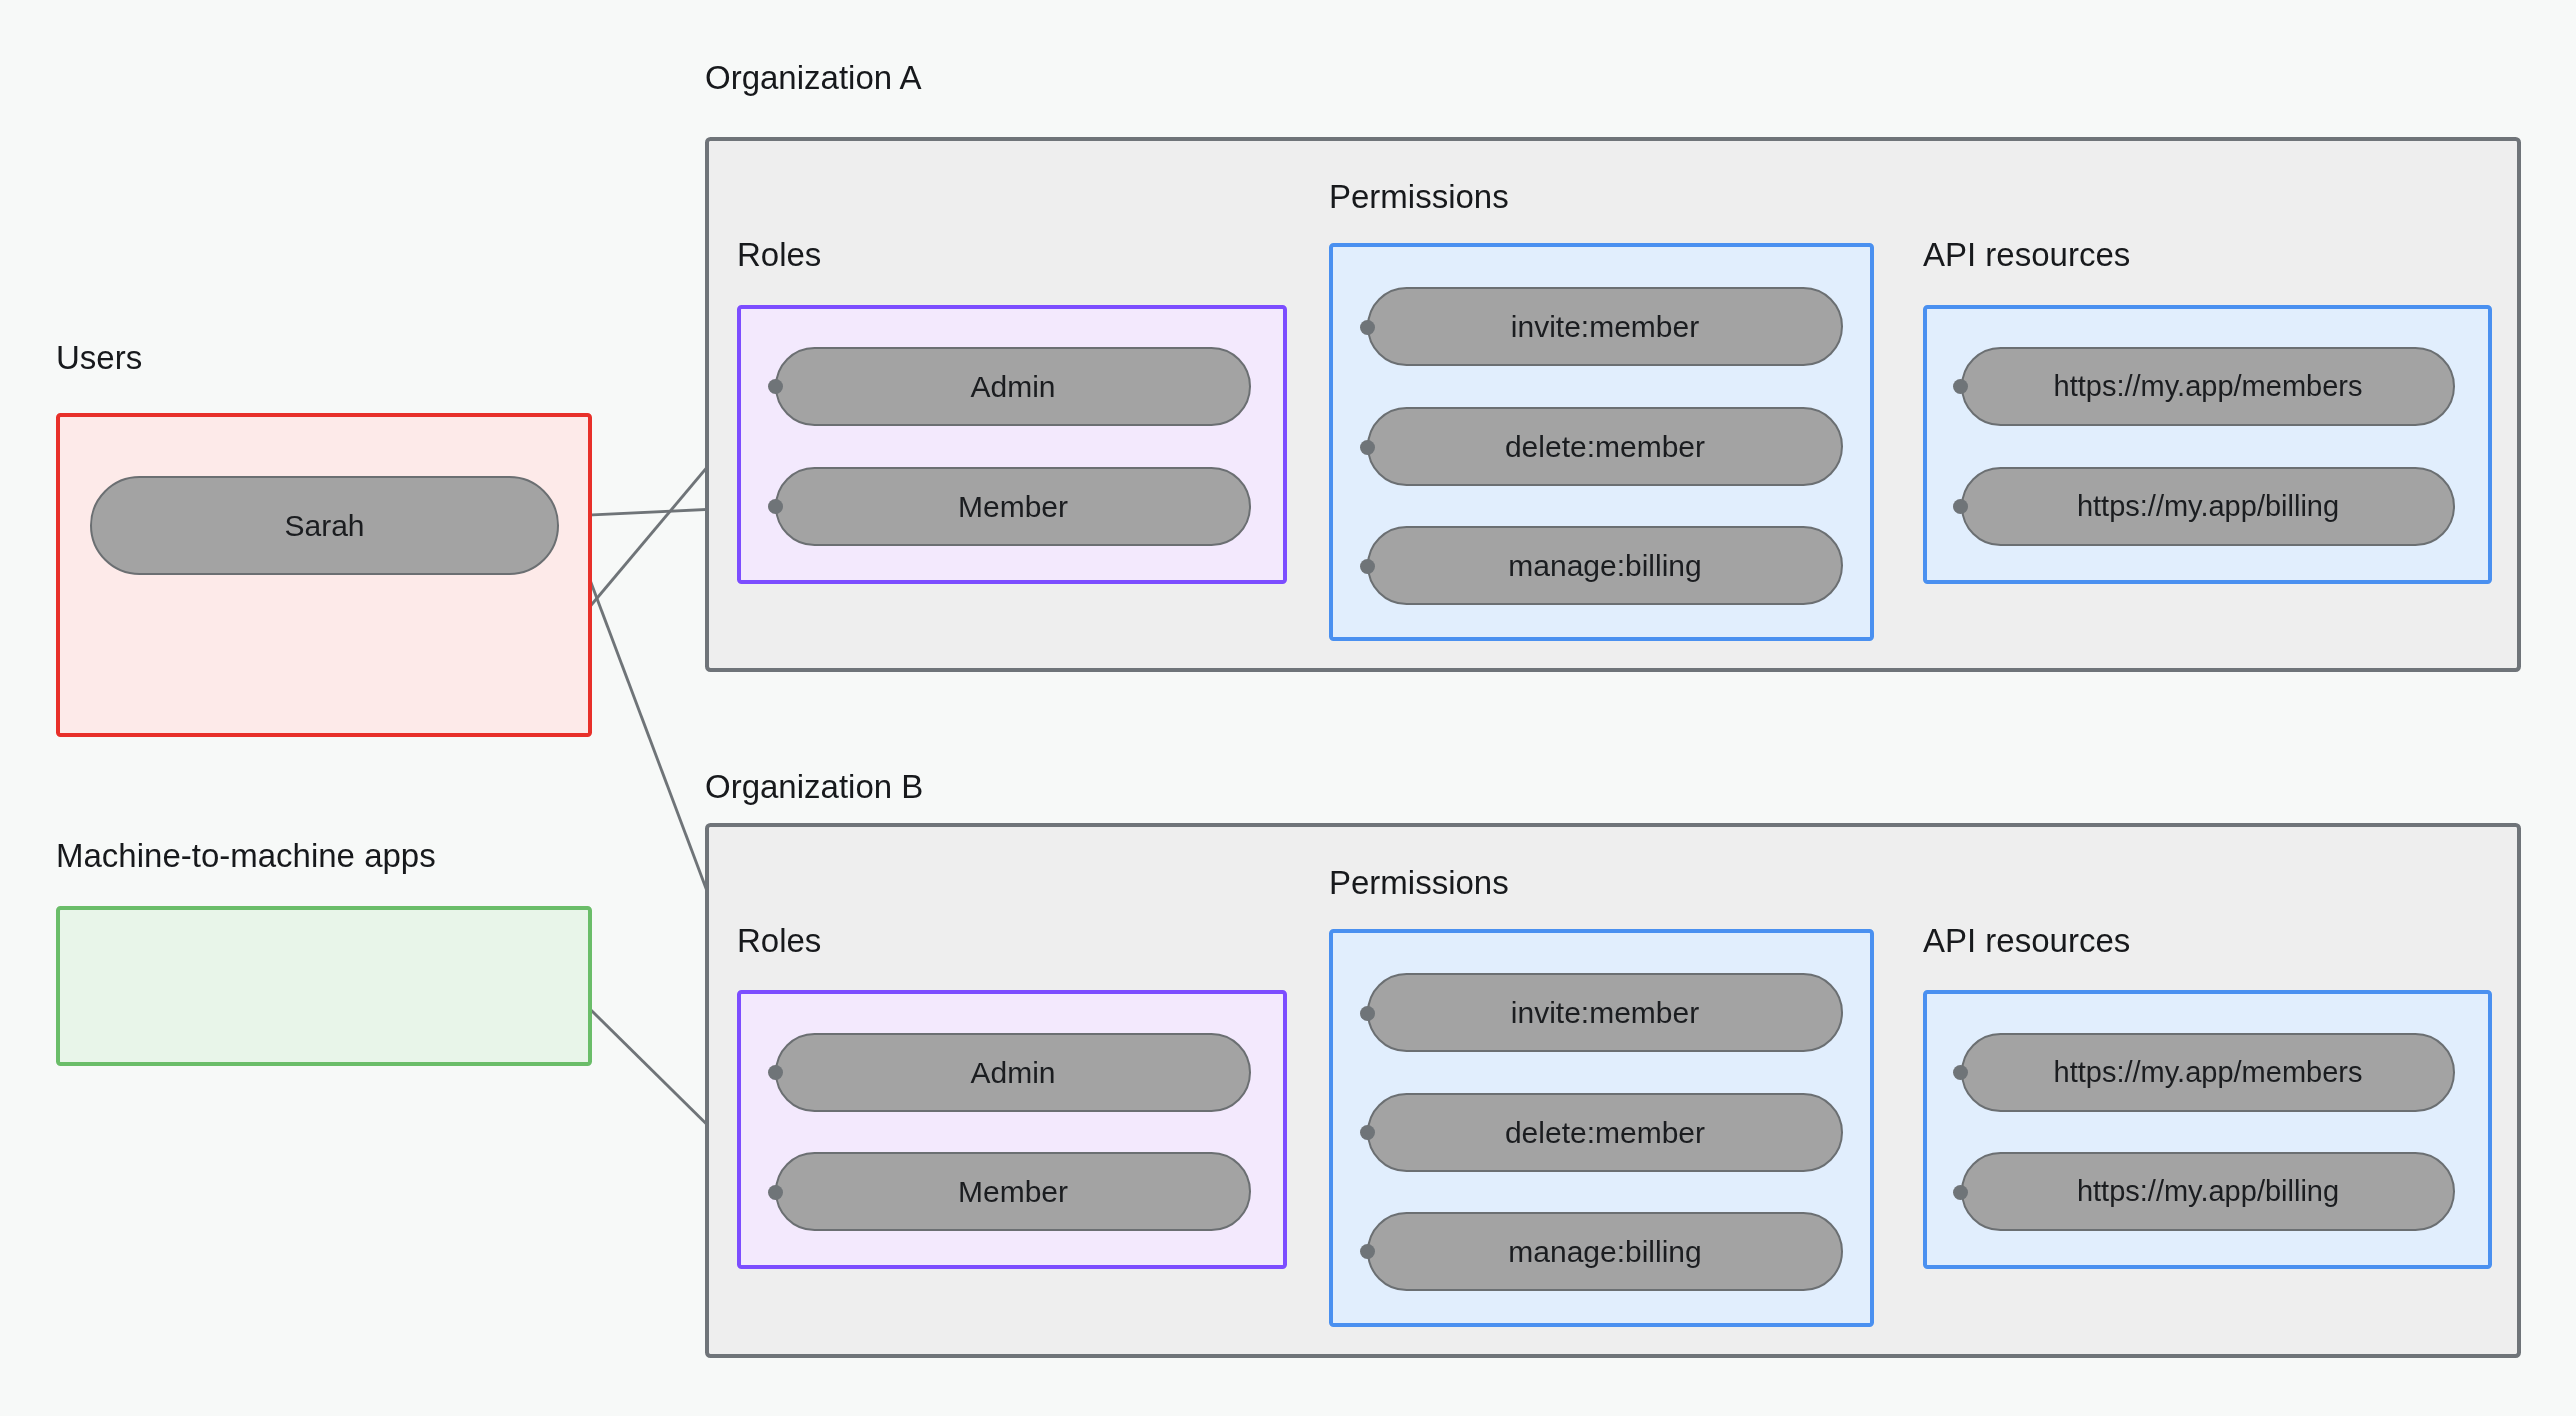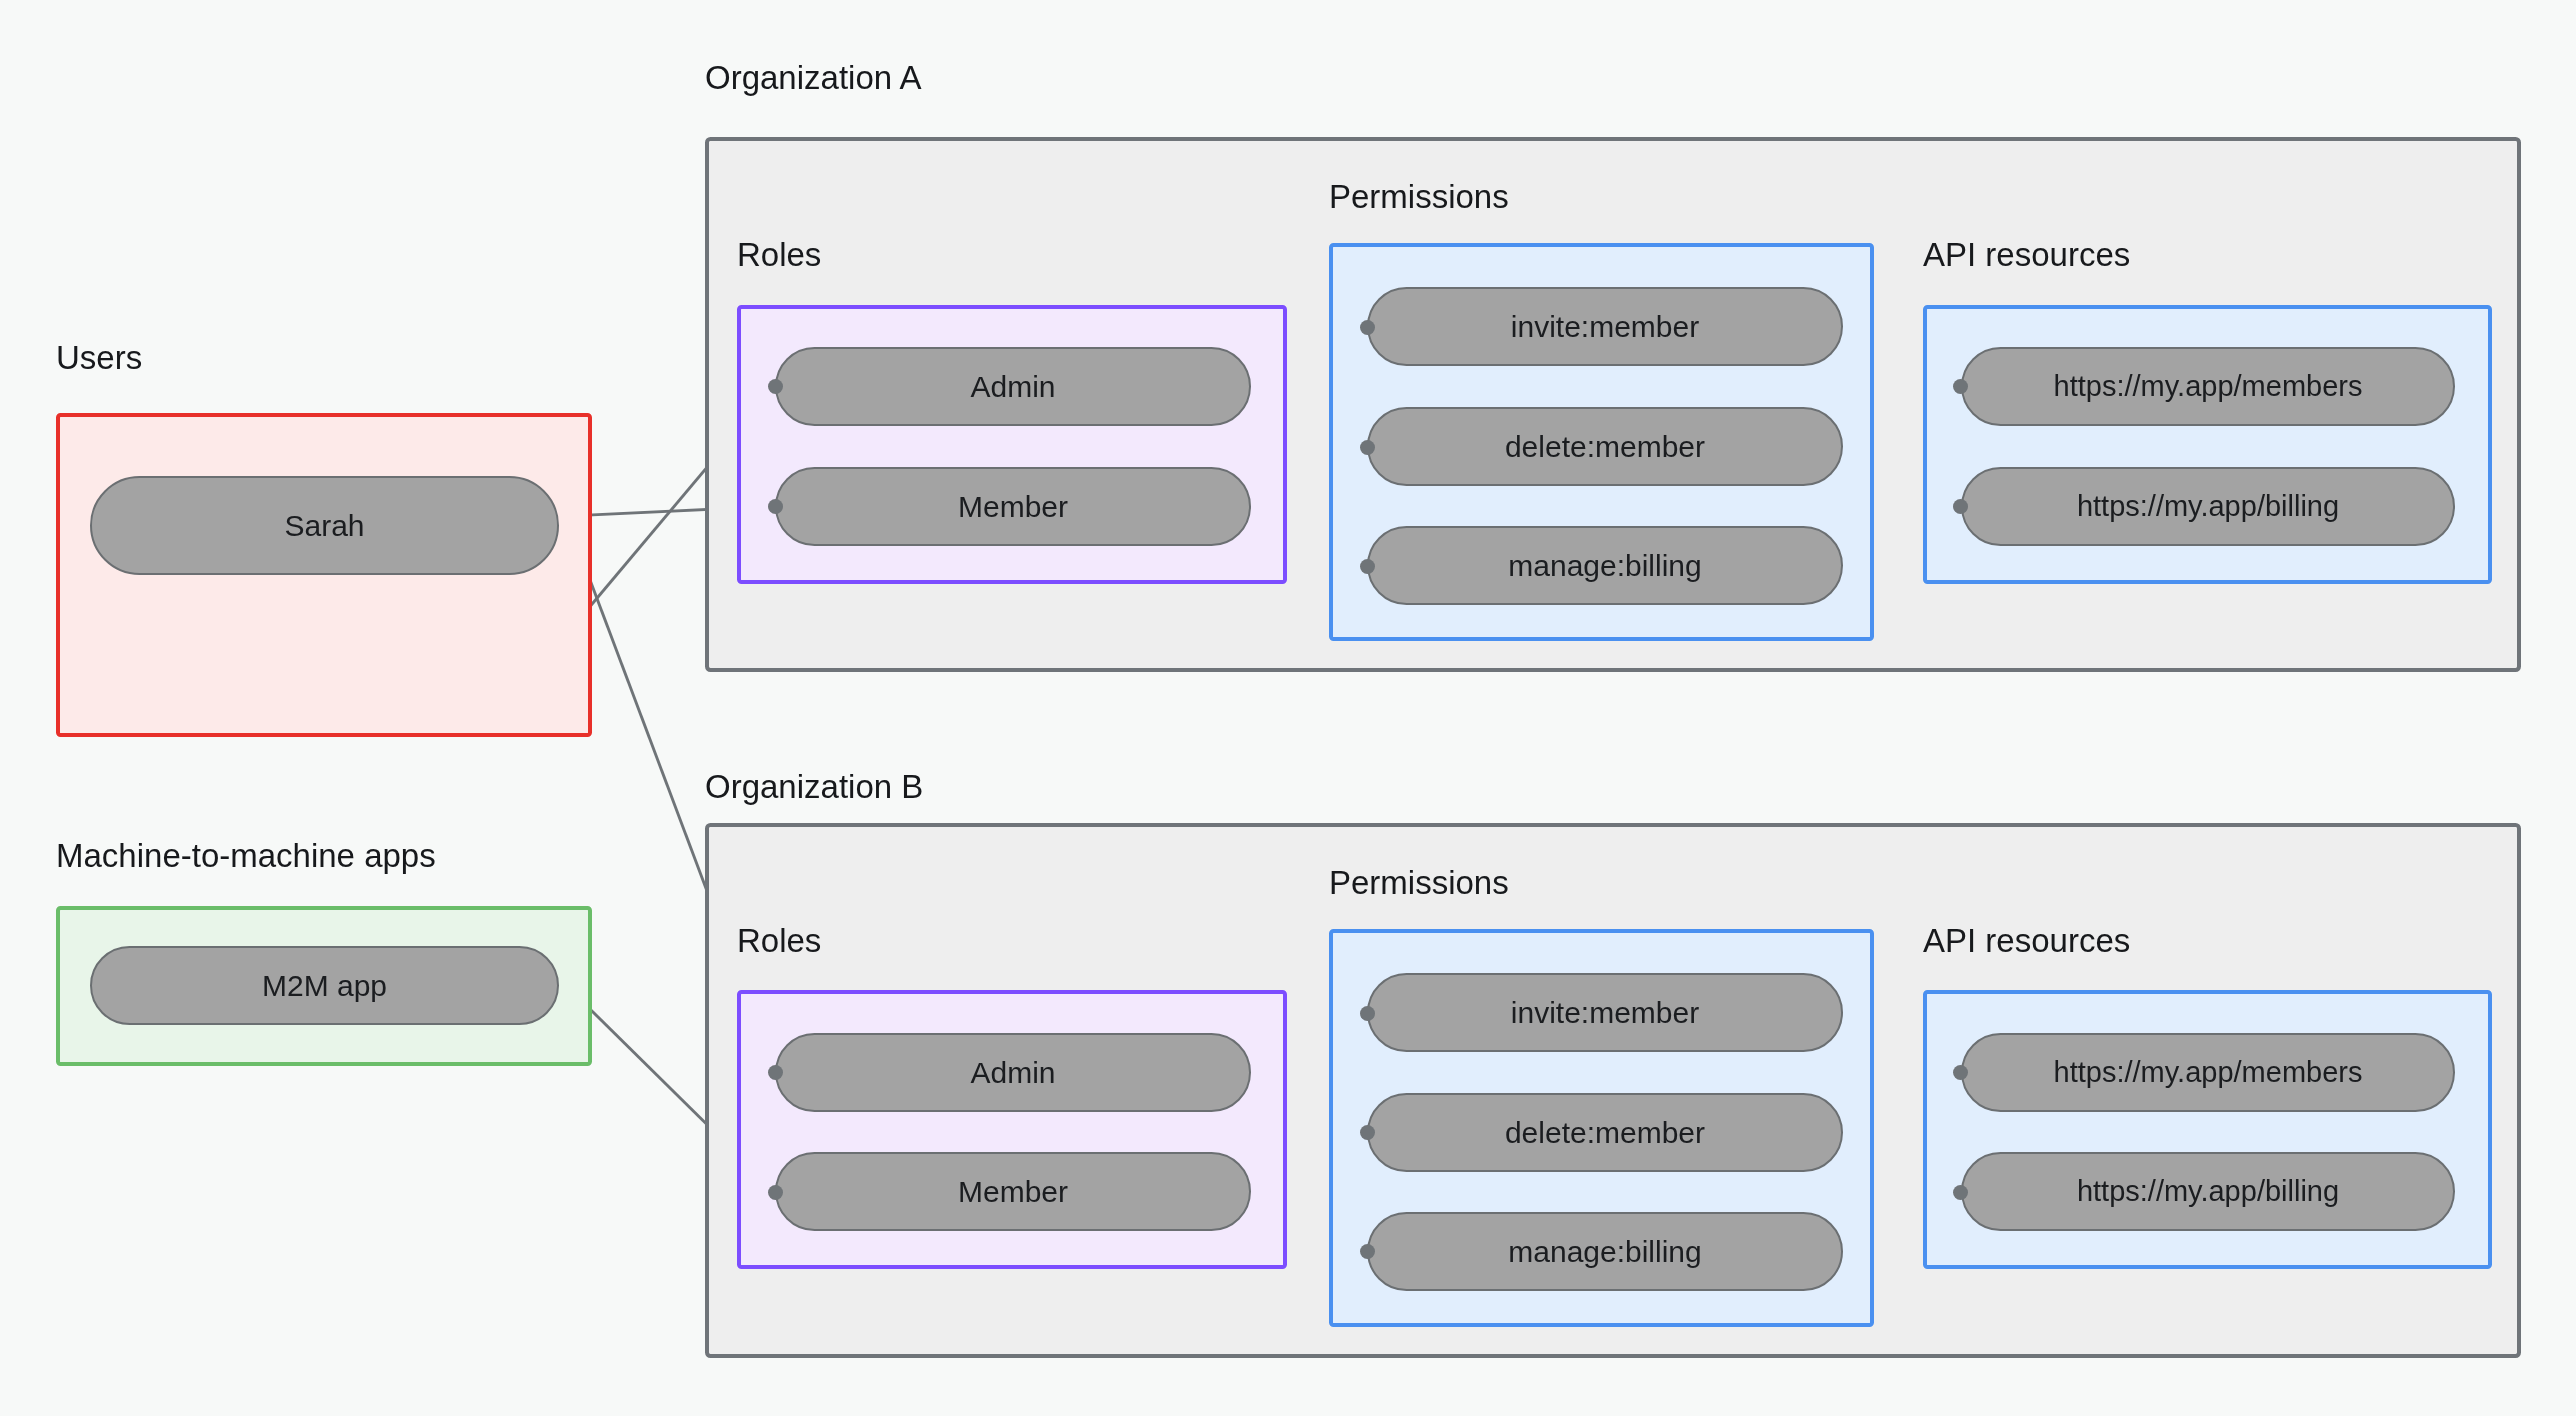--- a/index.html
+++ b/index.html
@@ -119,21 +119,20 @@
       <line x1="2047" y1="1389" x2="2176" y2="1323"></line>
     </g>
   </svg>
 
   <div class="group-label" style="left:56px; top:341px;text-align:right;">Users</div>
   <div class="zone red" style="left:56px; left:56px; top:413px; width:536px; height:324px;"></div>
   <div class="pill" style="left:90px; top:476px; width:469px; height:99px;">Sarah</div>
 
   <div class="group-label" style="left:56px; top:839px;">Machine-to-machine apps</div>
   <div class="zone green" style="left:56px; top:906px; width:536px; height:160px;"></div>
-  <div class="pill" style="left:90px; top:946px; width:469px; height:79px;">M2M app</div>
 
   <div class="group-label" style="left:705px; top:61px;">Organization A</div>
   <div class="org-box" style="left:705px; top:137px; width:1816px; height:535px;"></div>
 
   <div class="group-label" style="left:737px; top:238px;">Roles</div>
   <div class="zone purple" style="left:737px; top:305px; width:550px; height:279px;"></div>
   <div class="pill" style="left:775px; top:347px; width:476px; height:79px;">Admin</div>
   <div class="pill" style="left:775px; top:467px; width:476px; height:79px;">Member</div>
   <div class="dot" style="left:768px; top:379px;"></div>
   <div class="dot" style="left:768px; top:499px;"></div>

